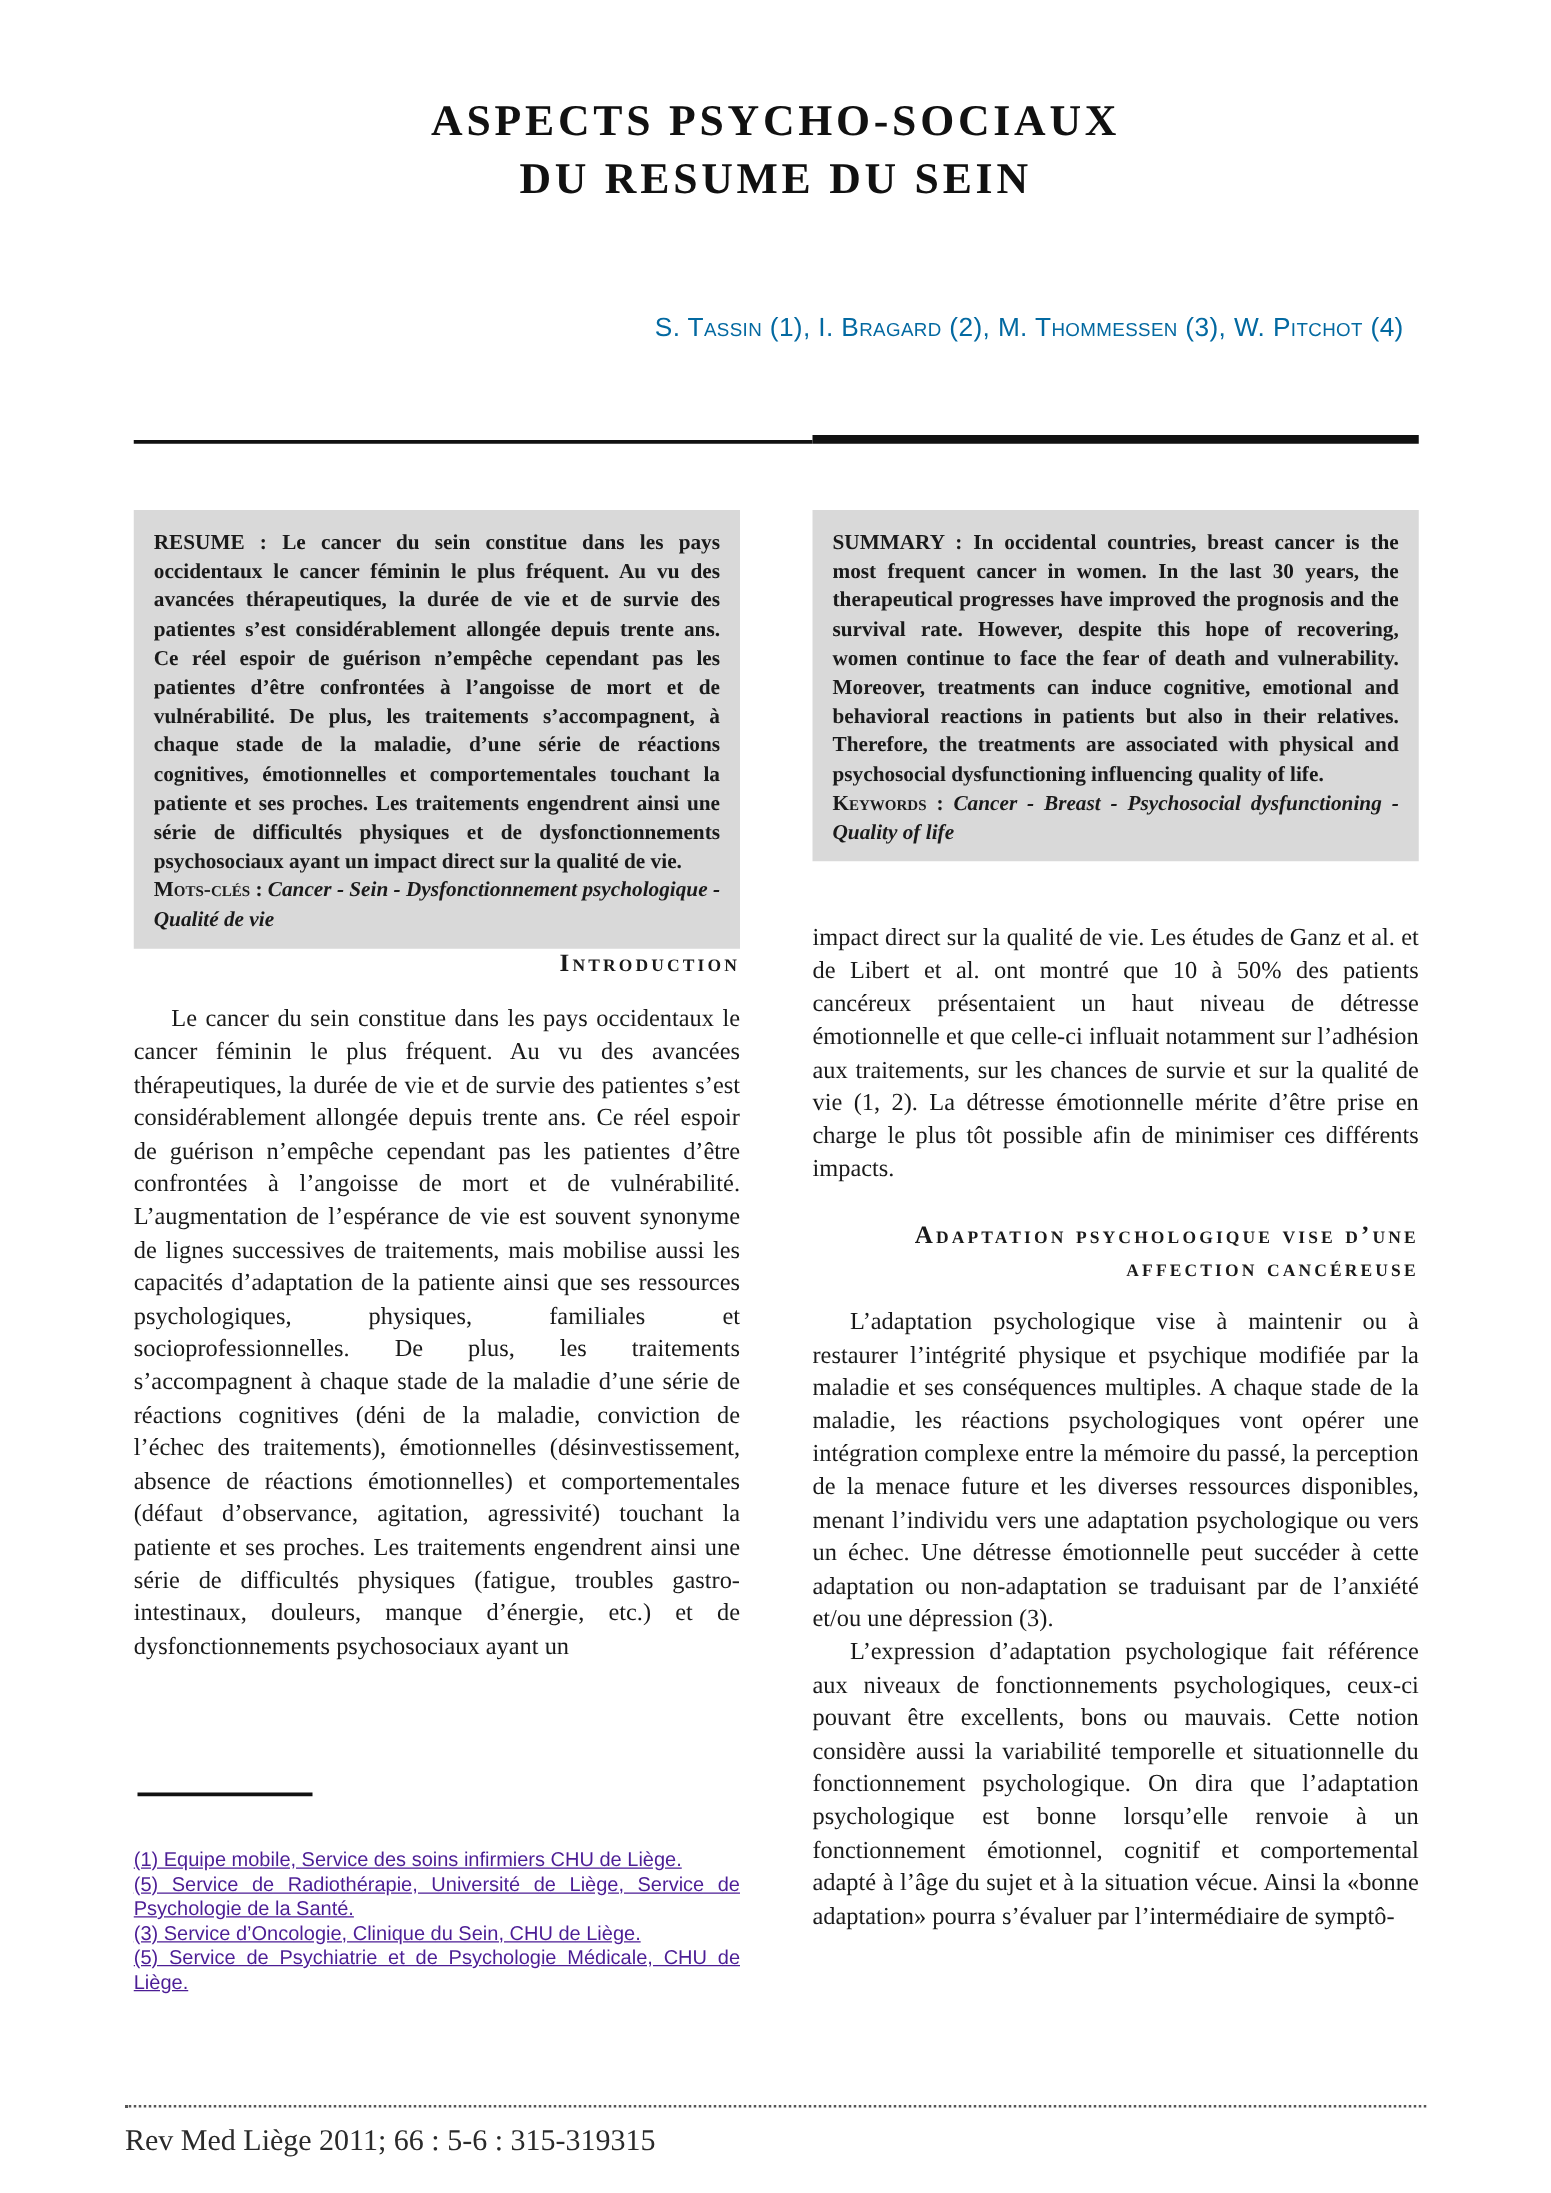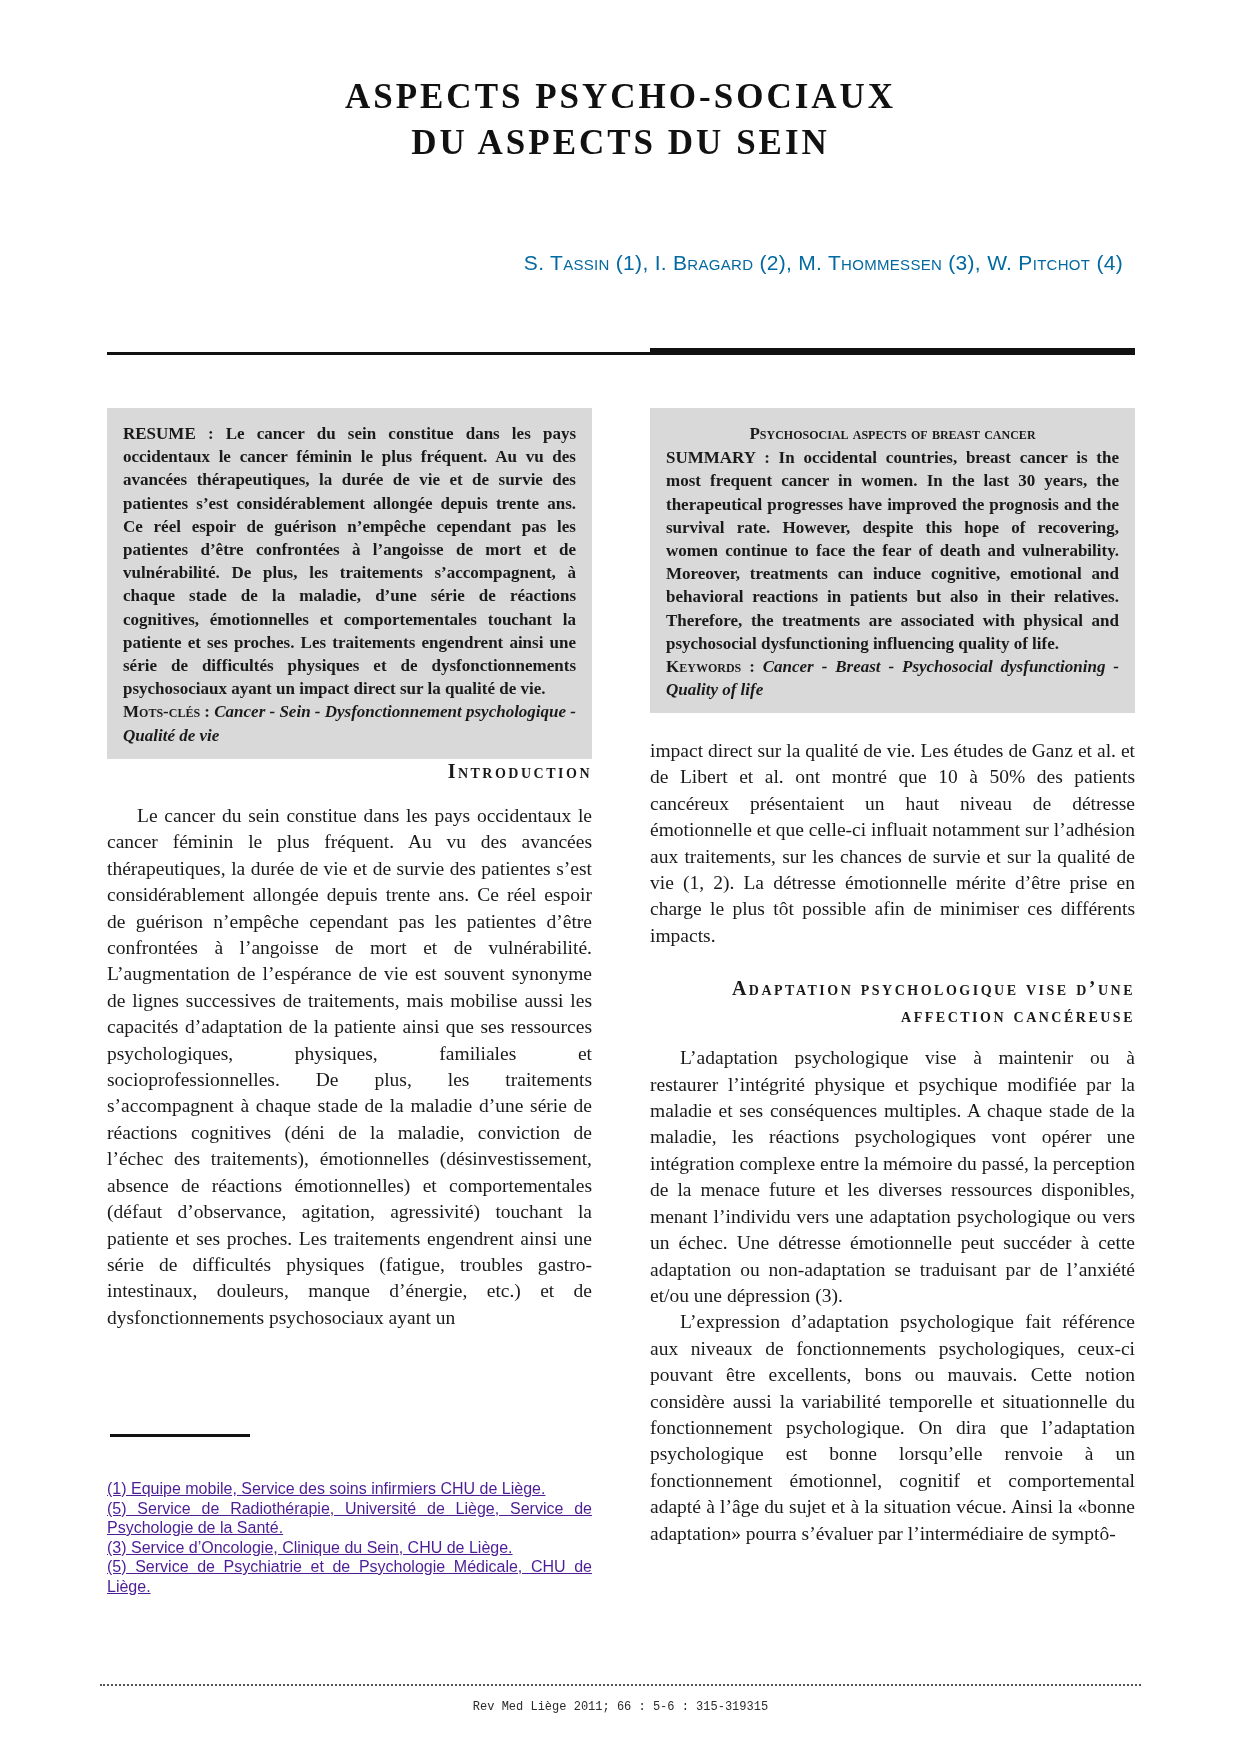--- a/index.html
+++ b/index.html
@@ -102,48 +102,47 @@
     text-decoration: underline;
   }
   
   .footer {
     position: absolute;
     left: 100px; top: 1668px;
     width: 1041px;
     border-top: 2px dotted #555;
     padding-top: 14px;
     display: flex;
-    justify-content: center;
-    font-family: Liberation Mono, monospace;
-    font-size: 12px;
+    justify-content: flex-start;
+    font-family: Liberation Serif, serif;
+    font-size: 24px;
     color: #2a2a2a;
   }
 </style>
 </head>
 <body>
 
 <div class="page">
 
   <div class="title-block">
     <div class="title-line">ASPECTS PSYCHO-SOCIAUX</div>
-    <div class="title-line">DU ASPECTS DU SEIN</div>
+    <div class="title-line">DU RESUME DU SEIN</div>
   </div>
 
   <div class="authors">S. Tassin (1), I. Bragard (2), M. Thommessen (3), W. Pitchot (4)</div>
 
   <div class="main-rule-left"></div>
   <div class="main-rule-right"></div>
 
   <div class="abstract-box left">
     <p class="abstract-body">RESUME : Le cancer du sein constitue dans les pays occidentaux le cancer féminin le plus fréquent. Au vu des avancées thérapeutiques, la durée de vie et de survie des patientes s’est considérablement allongée depuis trente ans. Ce réel espoir de guérison n’empêche cependant pas les patientes d’être confrontées à l’angoisse de mort et de vulnérabilité. De plus, les traitements s’accompagnent, à chaque stade de la maladie, d’une série de réactions cognitives, émotionnelles et comportementales touchant la patiente et ses proches. Les traitements engendrent ainsi une série de difficultés physiques et de dysfonctionnements psychosociaux ayant un impact direct sur la qualité de vie.</p>
     <p class="kw-line"><span class="kw-label">Mots-clés</span><span> : </span><span class="kw-value">Cancer - Sein - Dysfonctionnement psychologique - Qualité de vie</span></p>
   </div>
 
   <div class="abstract-box right">
-    <p class="abstract-heading">Psychosocial aspects of breast cancer</p>
     <p class="abstract-body">SUMMARY : In occidental countries, breast cancer is the most frequent cancer in women. In the last 30 years, the therapeutical progresses have improved the prognosis and the survival rate. However, despite this hope of recovering, women continue to face the fear of death and vulnerability. Moreover, treatments can induce cognitive, emotional and behavioral reactions in patients but also in their relatives. Therefore, the treatments are associated with physical and psychosocial dysfunctioning influencing quality of life.</p>
     <p class="kw-line"><span class="kw-label">Keywords</span><span> : </span><span class="kw-value">Cancer - Breast - Psychosocial dysfunctioning - Quality of life</span></p>
   </div>
 
   <div class="column left">
     <h2 class="section-heading">Introduction</h2>
     <p class="body-par">Le cancer du sein constitue dans les pays occidentaux le cancer féminin le plus fréquent. Au vu des avancées thérapeutiques, la durée de vie et de survie des patientes s’est considérablement allongée depuis trente ans. Ce réel espoir de guérison n’empêche cependant pas les patientes d’être confrontées à l’angoisse de mort et de vulnérabilité. L’augmentation de l’espérance de vie est souvent synonyme de lignes successives de traitements, mais mobilise aussi les capacités d’adaptation de la patiente ainsi que ses ressources psychologiques, physiques, familiales et socioprofessionnelles. De plus, les traitements s’accompagnent à chaque stade de la maladie d’une série de réactions cognitives (déni de la maladie, conviction de l’échec des traitements), émotionnelles (désinvestissement, absence de réactions émotionnelles) et comportementales (défaut d’observance, agitation, agressivité) touchant la patiente et ses proches. Les traitements engendrent ainsi une série de difficultés physiques (fatigue, troubles gastro-intestinaux, douleurs, manque d’énergie, etc.) et de dysfonctionnements psychosociaux ayant un</p>
   </div>
 
   <div class="footnote-block">

